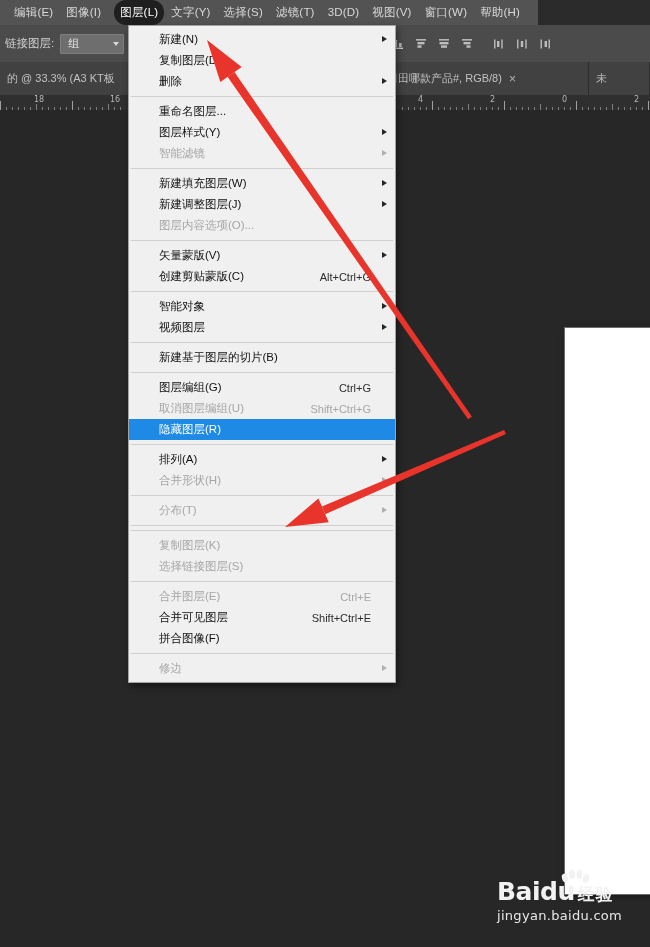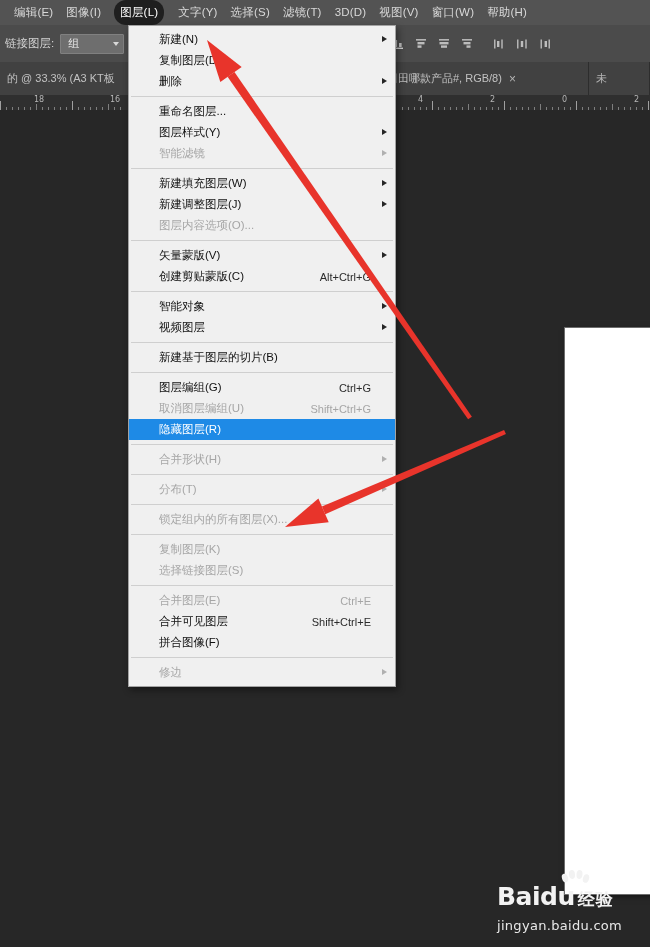--- a/index.html
+++ b/index.html
@@ -7,29 +7,29 @@
     width:650px;height:947px;overflow:hidden;position:relative;
     font-family:"Liberation Sans","DejaVu Sans",sans-serif;
     -webkit-font-smoothing:antialiased;
   }
 
   
   #app{position:absolute;inset:0;background:#2b2b2b;}
 
   
   #menubar{
-    position:absolute;left:0;top:0;width:650px;height:25px;
+    position:absolute;left:0;top:0;width:538px;height:25px;
     background:#535353;display:flex;align-items:center;
   }
   .menu-top{
     color:#d8d8d8;font-size:11.5px;padding:0 0 0 0;margin:0 13px 0 0;
     height:25px;line-height:25px;white-space:nowrap;letter-spacing:.2px;
   }
   .menu-top:first-child{margin-left:14px;}
-  .menu-top.active{background:#1f1f1f;color:#ffffff;padding:0 6px;margin-right:14px;border-radius:12px;}
+  .menu-top.active{background:#1f1f1f;color:#ffffff;padding:0 6px;margin-right:7px;border-radius:12px;}
 
   
   #optionsbar{
     position:absolute;left:0;top:25px;width:650px;height:37px;
     background:#4b4b4b;border-bottom:1px solid #3a3a3a;
     display:flex;align-items:center;
   }
   #autoselect-label{color:#d2d2d2;font-size:11.5px;margin-left:5px;white-space:nowrap;}
   #autoselect-select{
     margin-left:6px;width:62px;height:18px;background:#6e6e6e;
@@ -121,21 +121,21 @@
   .msep{height:1px;background:#cfcfcf;margin:4px 2px;}
 
   
   #arrows{position:absolute;inset:0;pointer-events:none;z-index:60;}
 
   
   #watermark{
     position:absolute;left:497px;top:879px;z-index:50;
     color:#f2f2f2;user-select:none;
   }
-  #wm-logo{font-size:25px;font-weight:bold;line-height:36px;letter-spacing:-.5px;
+  #wm-logo{font-size:25px;font-weight:bold;line-height:26px;letter-spacing:-.5px;
            font-family:"DejaVu Sans",sans-serif;}
   #wm-logo .cn{font-size:17px;font-weight:bold;margin-left:3px;letter-spacing:1px;}
   #wm-url{font-size:13px;margin-top:1px;color:#e8e8e8;letter-spacing:.3px;
           font-family:"DejaVu Sans",sans-serif;}
   #wm-paw{position:absolute;left:63px;top:-10px;}
 </style>
 </head>
 <body>
 
 <div id="app">
@@ -386,33 +386,34 @@
         <span class="accel">Ctrl+G</span>
       </div>
       <div class="mi disabled">
         <span class="label">取消图层编组(U)</span>
         <span class="accel">Shift+Ctrl+G</span>
       </div>
       <div class="mi selected">
         <span class="label">隐藏图层(R)</span>
       </div>
       <div class="msep"></div>
+      <div class="mi">
+        <span class="label">排列(A)</span>
+        <span class="sub-arrow"></span>
+      </div>
       <div class="mi disabled">
         <span class="label">合并形状(H)</span>
         <span class="sub-arrow"></span>
       </div>
       <div class="msep"></div>
       <div class="mi disabled">
         <span class="label">分布(T)</span>
         <span class="sub-arrow"></span>
       </div>
       <div class="msep"></div>
-      <div class="mi disabled">
-        <span class="label">锁定组内的所有图层(X)...</span>
-      </div>
       <div class="msep"></div>
       <div class="mi disabled">
         <span class="label">复制图层(K)</span>
       </div>
       <div class="mi disabled">
         <span class="label">选择链接图层(S)</span>
       </div>
       <div class="msep"></div>
       <div class="mi disabled">
         <span class="label">合并图层(E)</span>

